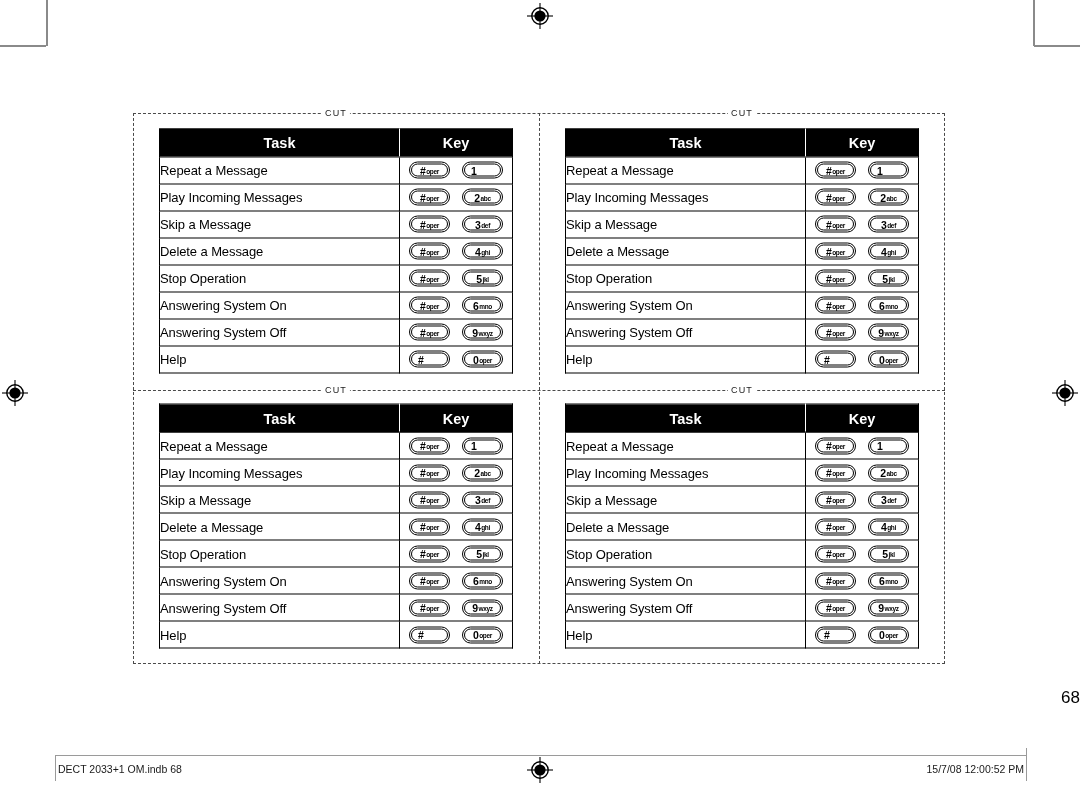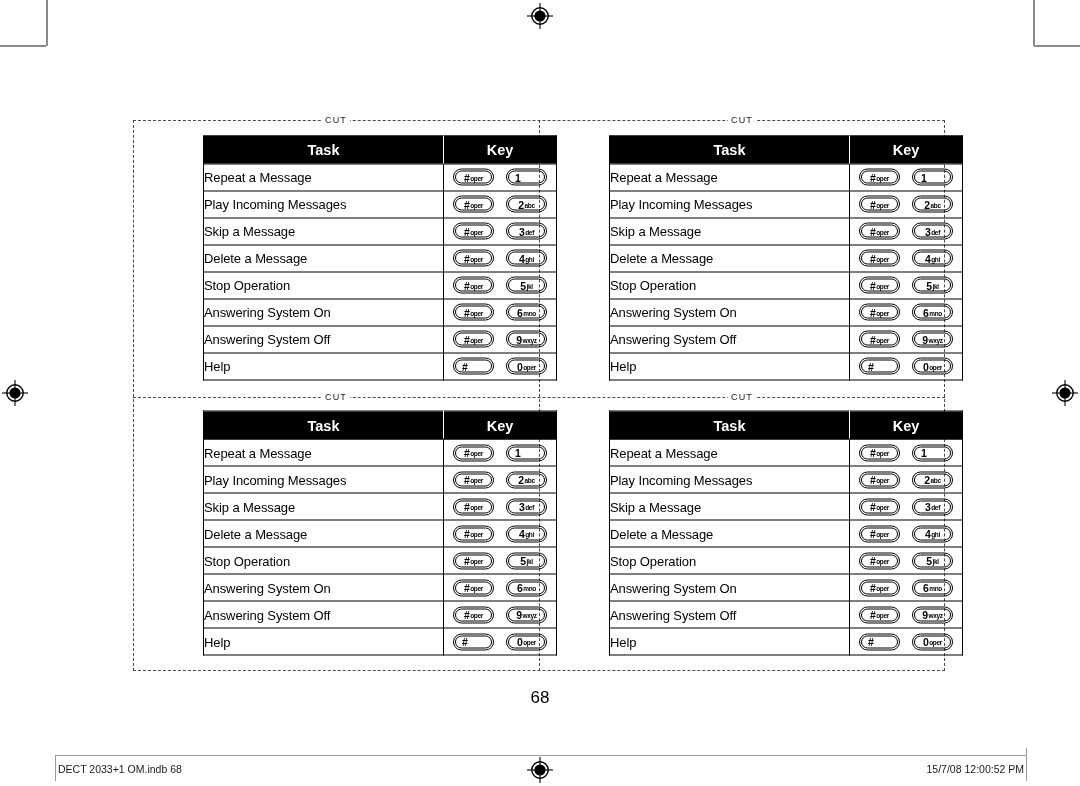--- a/index.html
+++ b/index.html
@@ -27,21 +27,21 @@
     position: absolute;
     width: 26px;
     height: 26px;
   }
   .regmark svg { display: block; }
 
   
   #cut-area {
     position: absolute;
     left: 133px;
-    top: 120px;
+    top: 113px;
     width: 812px;
     height: 551px;
   }
 
   
   .dash-box {
     position: absolute;
     left: 0; top: 0;
     width: 100%;
     height: 100%;
@@ -91,21 +91,20 @@
   .q-tr { left: 50%; top: 0; }
   .q-bl { left: 0;   top: 50%; }
   .q-br { left: 50%; top: 50%; }
 
   .card {
     position: absolute;
     left: 50%;
     top: 50%;
     transform: translate(-50%, -50%);
     width: 354px;
-    margin-left: 44px;
   }
 
   table.keytable {
     border-collapse: collapse;
     width: 100%;
     table-layout: fixed;
     border: 1.6px solid #000;
   }
   table.keytable th,
   table.keytable td {
@@ -194,21 +193,21 @@
   }
   
   .key.align-left .face { justify-content: flex-start; padding-left: 9px; }
 
   
   #page-number {
     position: absolute;
     left: 0;
     right: 0;
     top: 688px;
-    text-align: center;
+    text-align: right;
     font-size: 17px;
     color: #000;
     font-family: "Liberation Sans", sans-serif;
   }
   #footer-rule {
     position: absolute;
     left: 55px;
     top: 755px;
     width: 972px;
     height: 1px;

